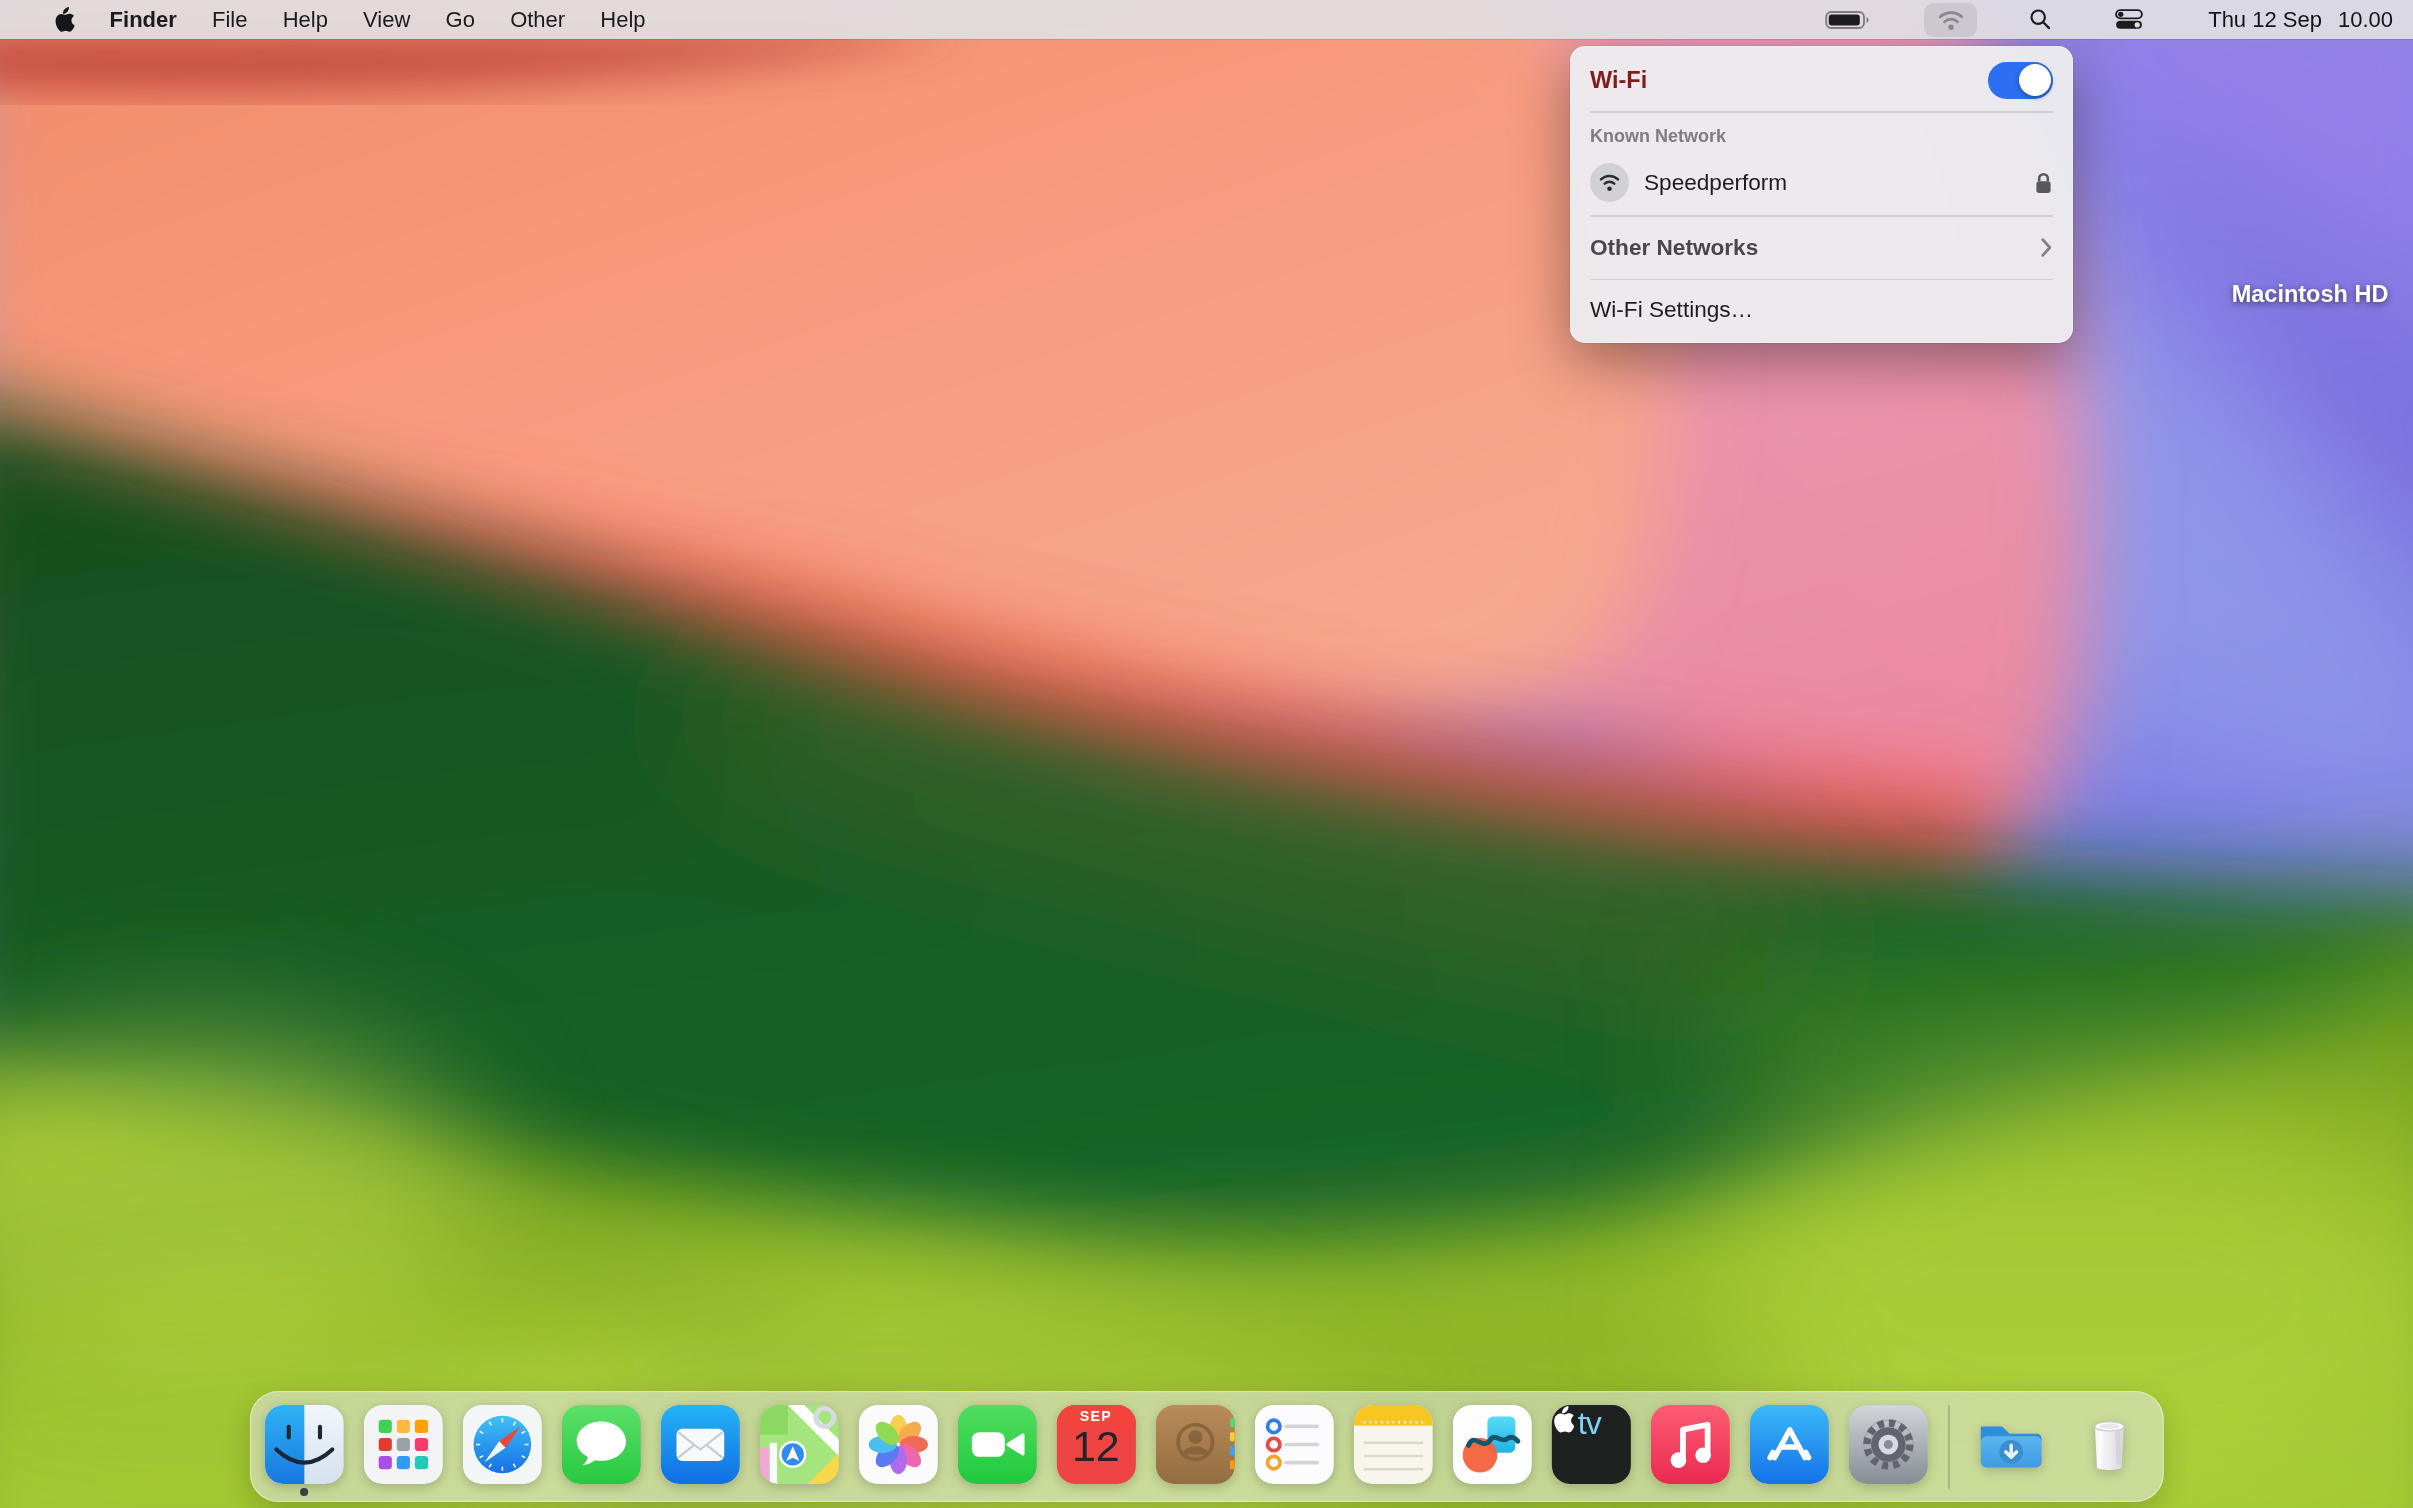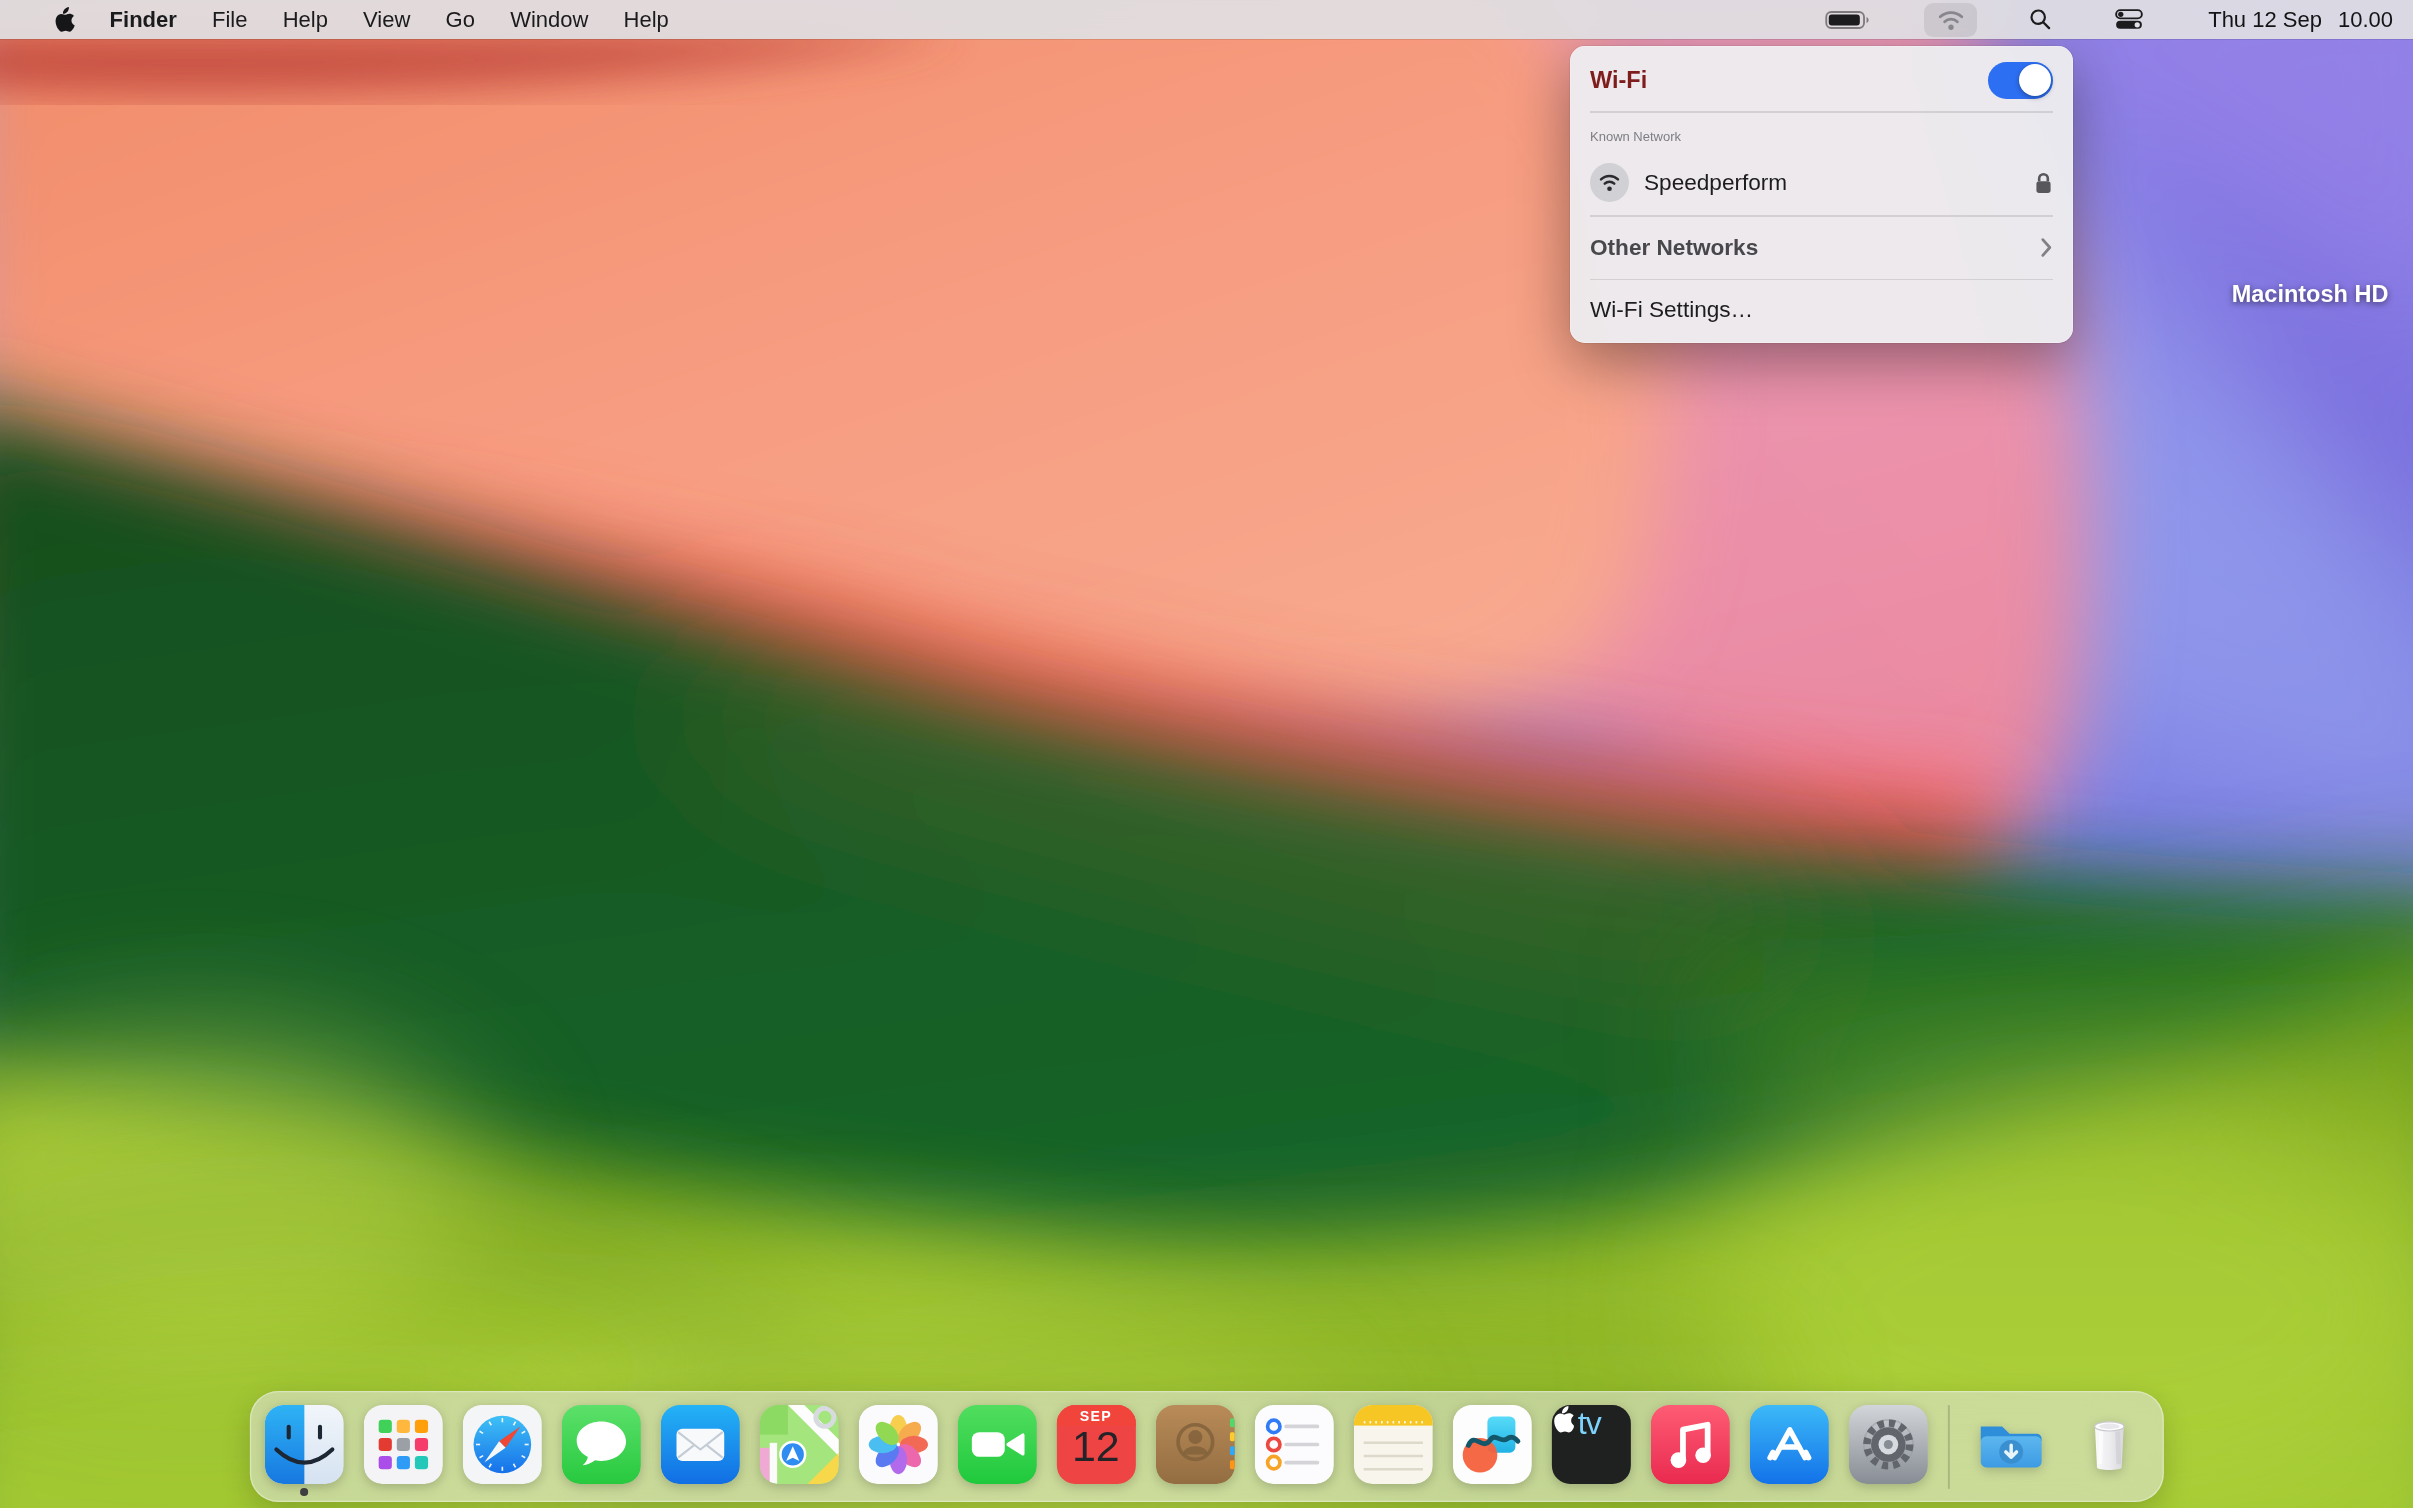--- a/index.html
+++ b/index.html
@@ -34,21 +34,21 @@
     box-shadow:0 18.4px 59px rgba(0,0,0,.38),0 0 0 0.8px rgba(0,0,0,.08),inset 0 0 0 0.8px rgba(255,255,255,.35);
   }
   .row{display:flex;align-items:center;padding:0 20px;}
   .wifi-head{height:52px;}
   .wifi-title{font-size:23.5px;font-weight:700;color:#7f1d1d;flex:1;}
   .toggle{width:65px;height:37px;border-radius:18.4px;background:#2d6ff2;position:relative;flex:none;}
   .knob{position:absolute;right:2.5px;top:2.5px;width:32px;height:32px;border-radius:50%;background:#fff;
         box-shadow:0 1.7px 5px rgba(0,0,0,.35);}
   .divider{height:1.7px;background:rgba(0,0,0,.11);margin:5px 20px;}
   .section-label{height:37px;display:flex;align-items:center;padding:0 20px;
-                 font-size:13px;font-weight:400;color:#7d7d83;}
+                 font-size:18px;font-weight:700;color:#7d7d83;}
   .net-row{height:55px;gap:15px;}
   .wifi-badge{width:39px;height:39px;border-radius:50%;background:#d1d1d5;
               display:flex;align-items:center;justify-content:center;flex:none;}
   .net-name{font-size:22.6px;color:#1d1d1f;flex:1;}
   .other-row{height:52px;}
   .other-label{font-size:22.6px;font-weight:600;color:#48484c;flex:1;}
   .settings-row{height:49px;}
   .settings-label{font-size:22.6px;color:#1d1d1f;flex:1;}
 
   
@@ -156,21 +156,21 @@
     <div class="apple">
       <svg width="22" height="26" viewBox="0 0 17.5 21.5">
         <path fill="#161618" d="M11.6 3.9c.8-1 1.4-2.4 1.2-3.9-1.2.1-2.7.9-3.6 1.9-.8.9-1.5 2.3-1.3 3.7 1.4.1 2.8-.7 3.7-1.7zm3.3 7.3c0-2.4 2-3.6 2.1-3.7-1.1-1.7-2.9-1.9-3.5-1.9-1.5-.2-2.9.9-3.7.9-.8 0-1.9-.9-3.2-.8-1.6 0-3.1 1-4 2.5-1.7 3-.4 7.4 1.2 9.8.8 1.2 1.8 2.5 3.1 2.4 1.2-.1 1.7-.8 3.2-.8 1.5 0 1.9.8 3.2.8 1.3 0 2.2-1.2 3-2.4.9-1.4 1.3-2.7 1.3-2.8-.1 0-2.6-1-2.7-4z"></path>
       </svg>
     </div>
     <div class="mb-item app">Finder</div>
     <div class="mb-item">File</div>
     <div class="mb-item">Help</div>
     <div class="mb-item">View</div>
     <div class="mb-item">Go</div>
-    <div class="mb-item">Window</div>
+    <div class="mb-item">Other</div>
     <div class="mb-item">Help</div>
   </div>
   <div class="mb-right">
     <div class="status-item">
       <svg width="47" height="22" viewBox="0 0 56 26">
         <rect x="1.5" y="3.5" width="45" height="19" rx="6" fill="none" stroke="rgba(28,28,30,.5)" stroke-width="2.2"></rect>
         <rect x="4.5" y="6.5" width="37" height="13" rx="3.5" fill="#1c1c1e"></rect>
         <path d="M49.5 9 q5 4 0 8 z" fill="rgba(28,28,30,.5)"></path>
       </svg>
     </div>

